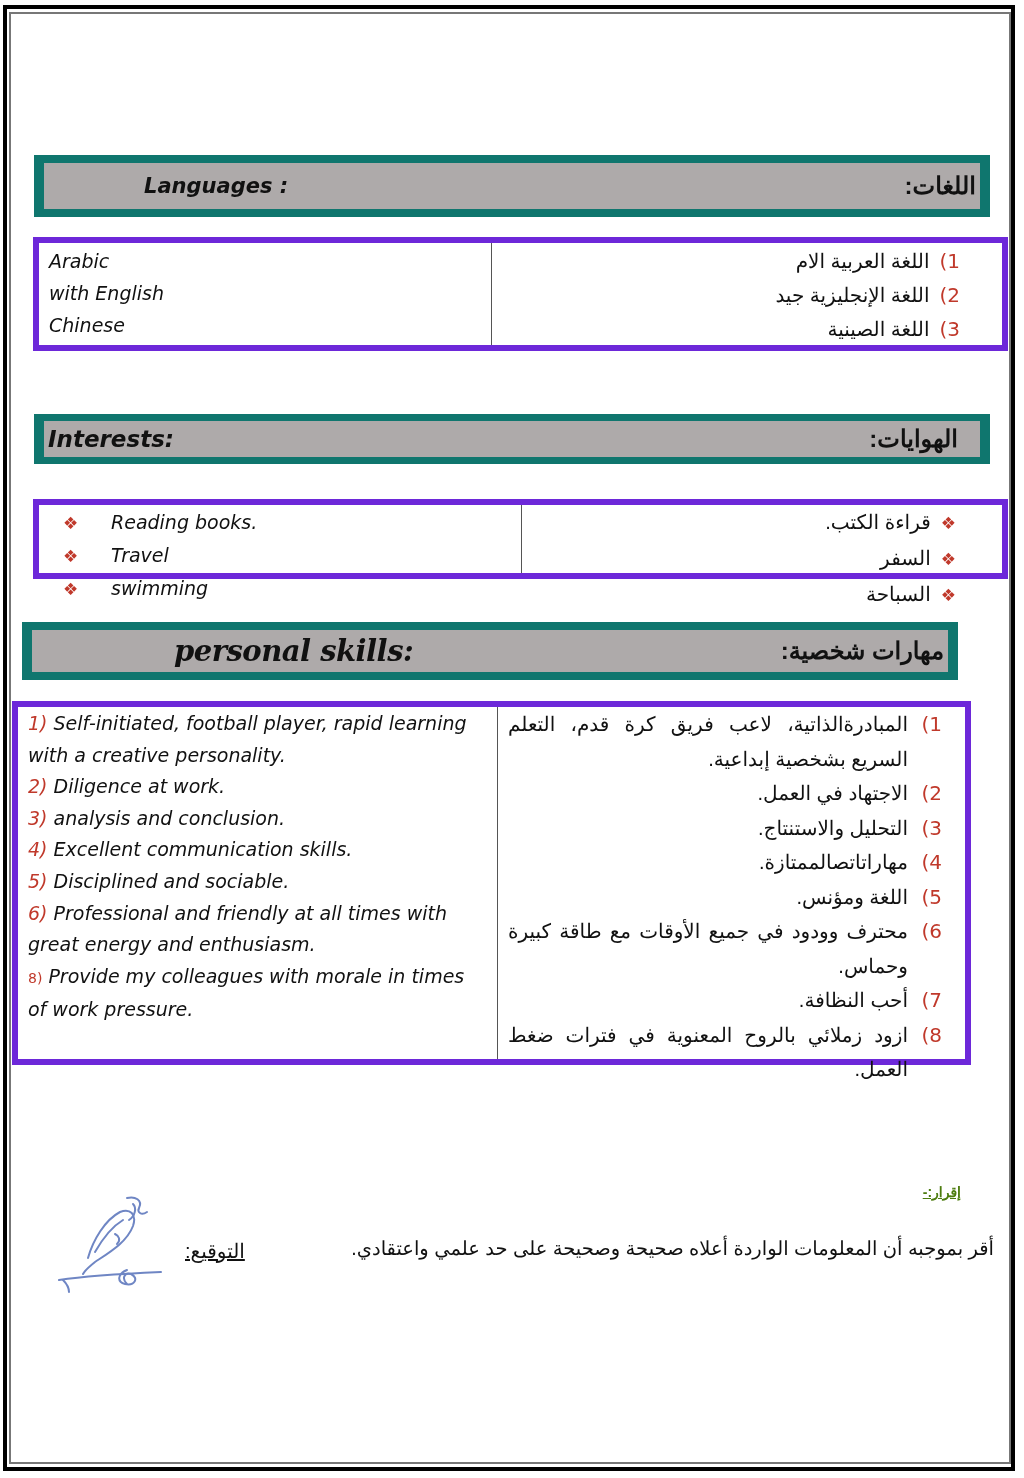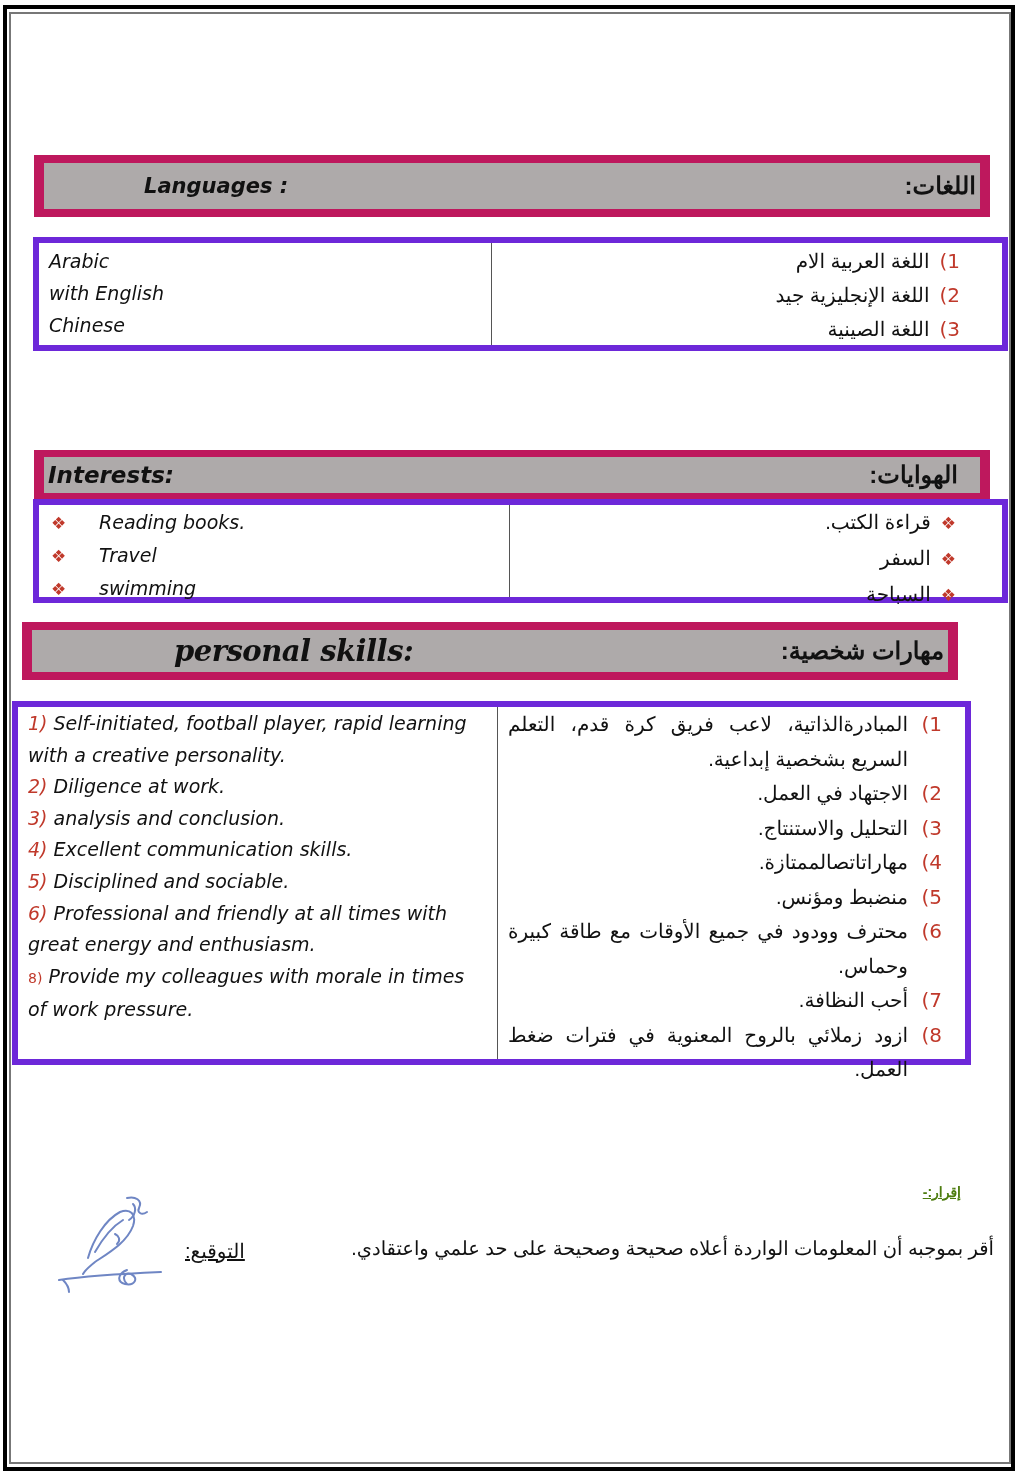--- a/index.html
+++ b/index.html
@@ -1,20 +1,20 @@
 <!DOCTYPE html>
 <html><head>
   <meta charset="utf-8">
   <style>
     html, body { margin:0; padding:0; background:#ffffff; }
     body { width:1024px; height:1478px; position:relative; overflow:hidden; font-family:"Liberation Sans", sans-serif; color:#111; }
     .frame-outer { position:absolute; left:3px; top:5px; width:1012px; height:1466px; border:4px solid #000; box-sizing:border-box; }
     .frame-inner { position:absolute; left:9px; top:12px; width:1002px; height:1452px; border:2px solid #777; box-sizing:border-box; }
 
-    .hdr { position:absolute; background:#be185d; box-sizing:border-box; }
+    .hdr { position:absolute; background:#0f766e; box-sizing:border-box; }
     .hdr .bar { position:absolute; background:#aeaaaa; left:10px; right:10px; top:8px; bottom:8px; }
     .hdr .en { position:absolute; top:50%; transform:translateY(-50%); font-family:"DejaVu Sans", sans-serif; font-style:italic; font-weight:bold; font-size:21px; color:#111; }
     .hdr .ar { position:absolute; top:50%; transform:translateY(-50%); direction:rtl; font-weight:bold; font-size:24px; color:#111; }
 
     .tbl { position:absolute; border:6px solid #6d28d9; box-sizing:border-box; display:flex; }
     .tbl .col-en { box-sizing:border-box; padding:4px 10px; }
     .tbl .col-ar { box-sizing:border-box; border-left:1px solid #555; direction:rtl; padding:4px 34px 4px 10px; }
     .en-line { font-family:"DejaVu Sans", sans-serif; font-style:italic; font-size:19px; line-height:32px; color:#111; white-space:nowrap; }
     .ar-line { font-size:20px; line-height:34px; color:#111; white-space:nowrap; }
     .num { color:#c0392b; font-family:"DejaVu Sans", sans-serif; margin-left:10px; }
@@ -50,27 +50,27 @@
     <div class="en-line">with English</div>
     <div class="en-line">Chinese</div>
   </div>
   <div class="col-ar" style="flex:1; padding-right:42px; padding-top:1px;">
     <div class="ar-line"><span class="num">1)</span><span>اللغة العربية الام</span></div>
     <div class="ar-line"><span class="num">2)</span><span>اللغة الإنجليزية جيد</span></div>
     <div class="ar-line"><span class="num">3)</span><span>اللغة الصينية</span></div>
   </div>
 </div>
 
-<div class="hdr" style="left:34px; top:414px; width:956px; height:50px;margin-top:36px;">
+<div class="hdr" style="left:34px; top:414px; width:956px; height:50px;">
   <div class="bar" style="top:7px; bottom:7px;"></div>
   <span class="en" style="left:14px; font-size:23px;">Interests:</span>
   <span class="ar" style="right:32px;">الهوايات:</span>
 </div>
 
-<div class="tbl" style="left:33px; top:499px; width:975px; height:104px;">
+<div class="tbl" style="left:33px; top:499px; width:975px; height:80px;padding-left:12px;">
   <div class="col-en" style="width:470px; padding-left:12px; padding-top:1px;">
     <div class="en-line"><span class="diamond-en">❖</span><span>Reading books.</span></div>
     <div class="en-line"><span class="diamond-en">❖</span><span>Travel</span></div>
     <div class="en-line"><span class="diamond-en">❖</span><span>swimming</span></div>
   </div>
   <div class="col-ar" style="flex:1; padding-right:40px; padding-top:0px;">
     <div class="ar-line"><span class="diamond">❖</span><span>قراءة الكتب.</span></div>
     <div class="ar-line"><span class="diamond">❖</span><span>السفر</span></div>
     <div class="ar-line"><span class="diamond">❖</span><span>السباحة</span></div>
   </div>
@@ -90,21 +90,21 @@
     <div><span class="num-en">4)</span><span> Excellent communication skills.</span></div>
     <div><span class="num-en">5)</span><span> Disciplined and sociable.</span></div>
     <div><span class="num-en">6)</span><span> Professional and friendly at all times with great energy and enthusiasm.</span></div>
     <div><span class="num-en" style="font-size:14px; font-style:normal;">8)</span><span> Provide my colleagues with morale in times of work pressure.</span></div>
   </div>
   <div class="col-ar skills-ar" style="flex:1; padding:0 23px 0 10px;">
     <div class="item"><span class="num">1)</span><span>المبادرةالذاتية، لاعب فريق كرة قدم، التعلم السريع بشخصية إبداعية.</span></div>
     <div class="item"><span class="num">2)</span><span>الاجتهاد في العمل.</span></div>
     <div class="item"><span class="num">3)</span><span>التحليل والاستنتاج.</span></div>
     <div class="item"><span class="num">4)</span><span>مهاراتاتصالممتازة.</span></div>
-    <div class="item"><span class="num">5)</span><span>منضبط ومؤنس.</span></div>
+    <div class="item"><span class="num">5)</span><span>اللغة ومؤنس.</span></div>
     <div class="item"><span class="num">6)</span><span>محترف وودود في جميع الأوقات مع طاقة كبيرة وحماس.</span></div>
     <div class="item"><span class="num">7)</span><span>أحب النظافة.</span></div>
     <div class="item"><span class="num">8)</span><span>ازود زملائي بالروح المعنوية في فترات ضغط العمل.</span></div>
   </div>
 </div>
 
 <div class="decl-title">إقرار:-</div>
 <div class="decl-text">أقر بموجبه أن المعلومات الواردة أعلاه صحيحة وصحيحة على حد علمي واعتقادي.</div>
 <div class="sig-label">التوقيع:</div>
 

